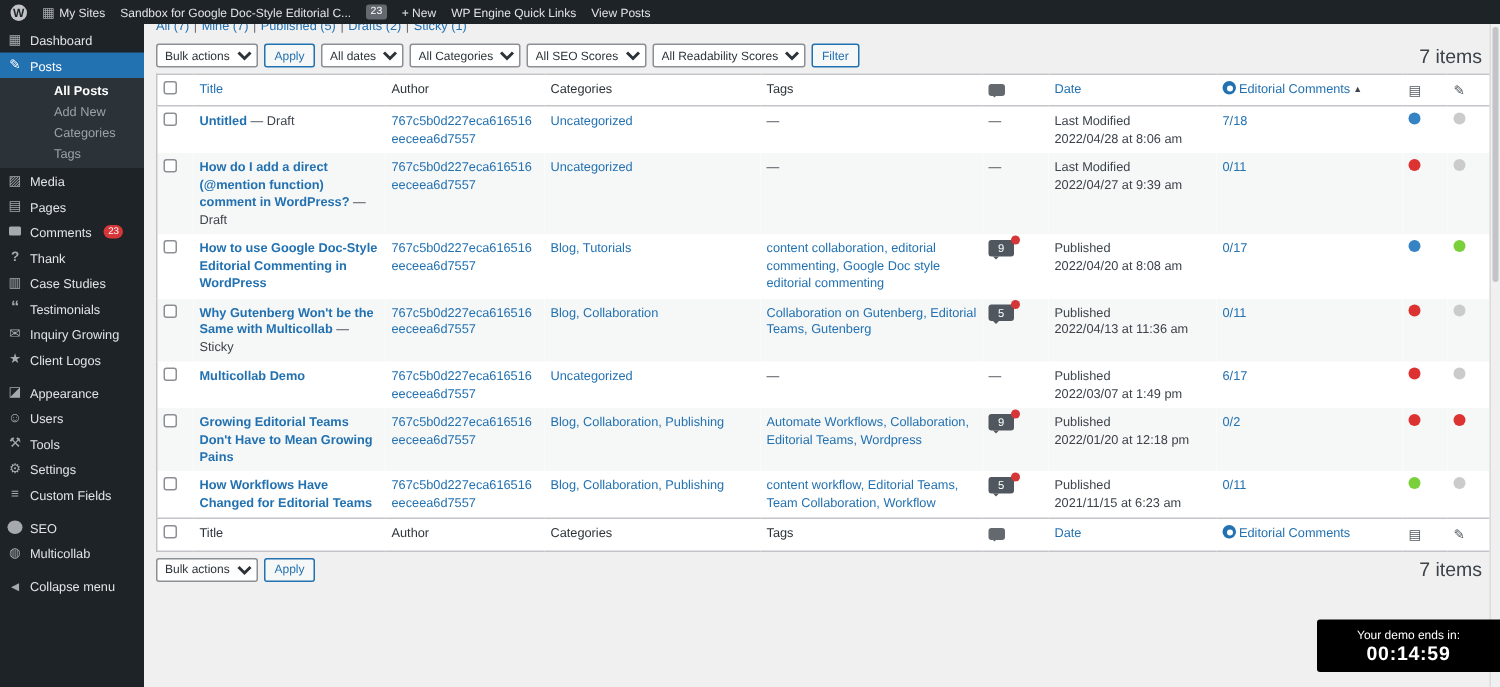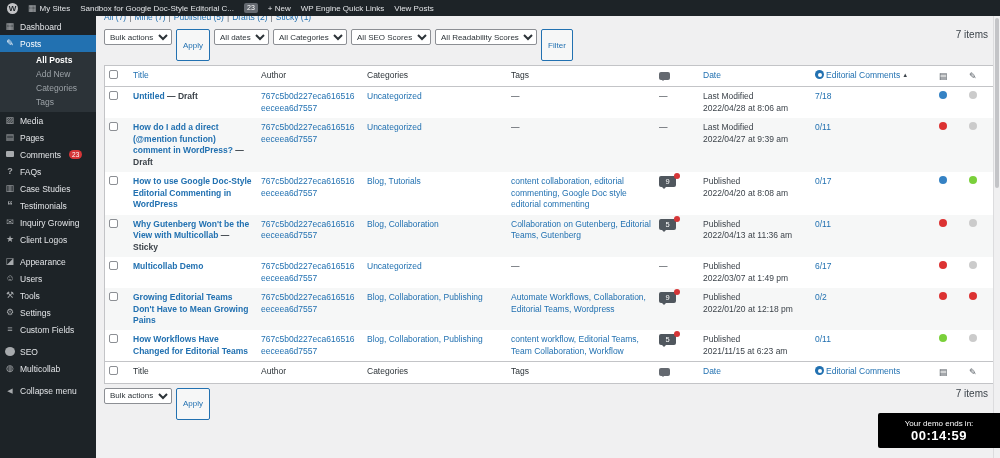--- a/index.html
+++ b/index.html
@@ -47,43 +47,43 @@
   .i-seo::before{content:"Y"}
   .i-multicollab::before{content:"◍"}
   .i-collapse::before{content:"◀";font-size:7px}
 
   
   .content{flex:1;min-width:0;padding:0 12px 0 8px;display:flex;flex-direction:column}
   .views{height:9px;overflow:hidden}
   .views-inner{display:flex;transform:translateY(-4px);font-size:8.5px;white-space:nowrap}
   .views-inner a::after{content:"|";color:#646970;margin:0 3px}
   .views-inner a:last-child::after{content:""}
-  .toolbar{display:flex;gap:4px;margin:4px 0}
+  .toolbar{display:flex;align-items:center;gap:4px;margin:4px 0}
   select{font-size:8px;height:16px;border:1px solid #8c8f94;border-radius:2px;background:#fff;color:#2c3338;padding:0 1px}
-  .btn{font-size:8px;height:32px;border:1px solid #2271b1;border-radius:2px;background:#f6f7f7;color:#2271b1;padding:0 6px;cursor:pointer}
-  .items-count{margin-left:auto;font-size:10px;color:#3c434a;white-space:nowrap}
+  .btn{font-size:8px;height:16px;border:1px solid #2271b1;border-radius:2px;background:#f6f7f7;color:#2271b1;padding:0 6px;cursor:pointer}
+  .items-count{margin-left:auto;font-size:13px;color:#3c434a;white-space:nowrap}
 
   table{width:100%;border-collapse:collapse;background:#fff;border:1px solid #c3c4c7;table-layout:fixed}
   th,td{text-align:left;padding:4px;font-size:8.5px;vertical-align:top;line-height:1.35;overflow:hidden}
   thead th,tfoot th{font-weight:400;color:#2c3338;white-space:nowrap}
   thead th{border-bottom:1px solid #c3c4c7}
   tfoot th{border-top:1px solid #c3c4c7}
   tbody tr:nth-child(even){background:#f6f7f7}
   .col-cb{width:16px}
   .col-title{width:120px}
   .col-author{width:98px}
   .col-cat{width:136px}
   .col-tags{width:140px}
   .col-comment{width:36px}
   .col-date{width:104px}
   .col-ec{width:116px}
   .col-ic{width:22px}
   input[type=checkbox]{appearance:none;-webkit-appearance:none;width:9px;height:9px;border:1px solid #8c8f94;border-radius:2px;background:#fff;margin:0;cursor:pointer}
   .title-link{font-weight:700;display:inline}
-  .state{font-weight:700;color:#3c434a}
+  .state{font-weight:400;color:#3c434a}
   .breakall{word-break:break-all}
   .dash{color:#3c434a}
   .date-line{color:#3c434a}
   .bubble{position:relative;display:inline-block;min-width:13px;height:11px;background:#50575e;border-radius:2px;color:#fff;text-align:center;font-size:7.5px;line-height:11px;padding:0 2px}
   .bubble::after{content:"";position:absolute;left:3px;bottom:-4px;border:2.5px solid transparent;border-top-color:#50575e}
   .red-dot{position:absolute;top:-3px;right:-4px;width:6px;height:6px;background:#d63638;border-radius:50%}
   .bubble-hdr{display:inline-block;width:11px;height:8px;background:#646970;border-radius:2px;position:relative;vertical-align:middle}
   .bubble-hdr::after{content:"";position:absolute;left:2px;bottom:-3px;border:2.5px solid transparent;border-top-color:#646970}
   .ec-icon{display:inline-block;width:9px;height:9px;border-radius:50%;background:#2271b1;position:relative;vertical-align:-1px;margin-right:2px}
   .ec-icon::after{content:"";position:absolute;left:2.5px;top:2.5px;width:4px;height:4px;background:#fff;border-radius:50%}
@@ -152,21 +152,21 @@
         <span class="mi i-pages"></span>
         <span>Pages</span>
       </div>
     <div class="menu-item">
         <span class="mi i-comments"></span>
         <span>Comments</span>
         <span class="mbadge">23</span>
       </div>
     <div class="menu-item">
         <span class="mi i-faqs"></span>
-        <span>FAQs</span>
+        <span>Thank</span>
       </div>
     <div class="menu-item">
         <span class="mi i-case"></span>
         <span>Case Studies</span>
       </div>
     <div class="menu-item">
         <span class="mi i-testimonials"></span>
         <span>Testimonials</span>
       </div>
     <div class="menu-item">
@@ -305,21 +305,21 @@
             </td>
           <td class="col-ec"><a>0/17</a></td>
           <td class="col-ic"><span class="dot" style="background-color: rgb(53, 130, 196);"></span></td>
           <td class="col-ic"><span class="dot" style="background-color: rgb(122, 208, 58);"></span></td>
           <td class="col-ic"><span>0</span></td>
 
         </tr>
 
         <tr>
           <td class="col-cb"><input type="checkbox" style=""></td>
-          <td class="col-title"><a class="title-link">Why Gutenberg Won't be the View with Multicollab</a> <span class="state">— Sticky</span></td>
+          <td class="col-title"><a class="title-link">Why Gutenberg Won't be the Same with Multicollab</a> <span class="state">— Sticky</span></td>
           <td class="col-author breakall"><a>767c5b0d227eca616516eeceea6d7557</a></td>
           <td class="col-cat"><a>Blog, Collaboration</a></td>
           <td class="col-tags"><a>Collaboration on Gutenberg, Editorial Teams, Gutenberg</a></td>
           <td class="col-comment"><span class="bubble"><span>5</span><span class="red-dot"></span></span></td>
           <td class="col-date">
               <div class="date-line">Published</div>
               <div class="date-line">2022/04/13 at 11:36 am</div>
             </td>
           <td class="col-ec"><a>0/11</a></td>
           <td class="col-ic"><span class="dot" style="background-color: rgb(220, 50, 50);"></span></td>

